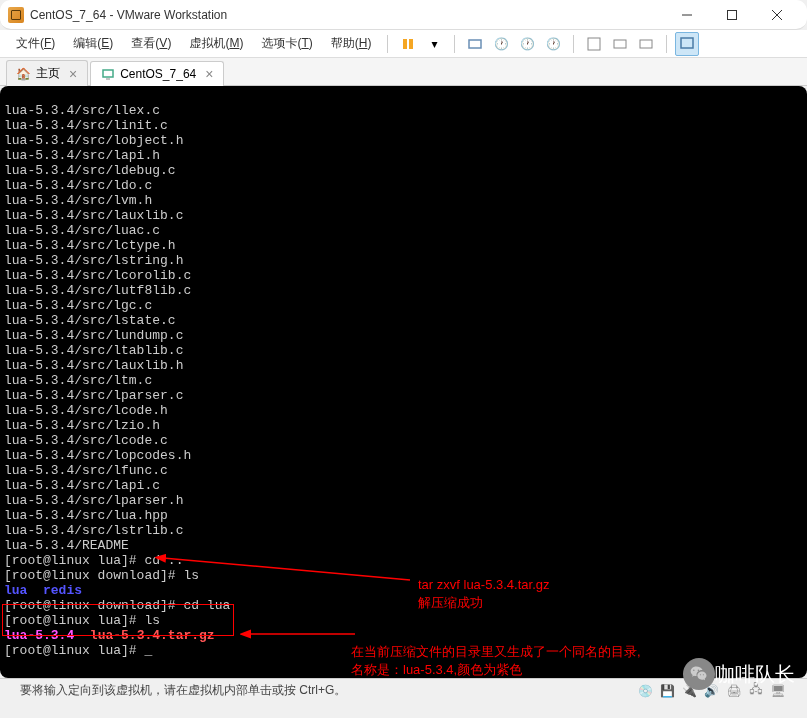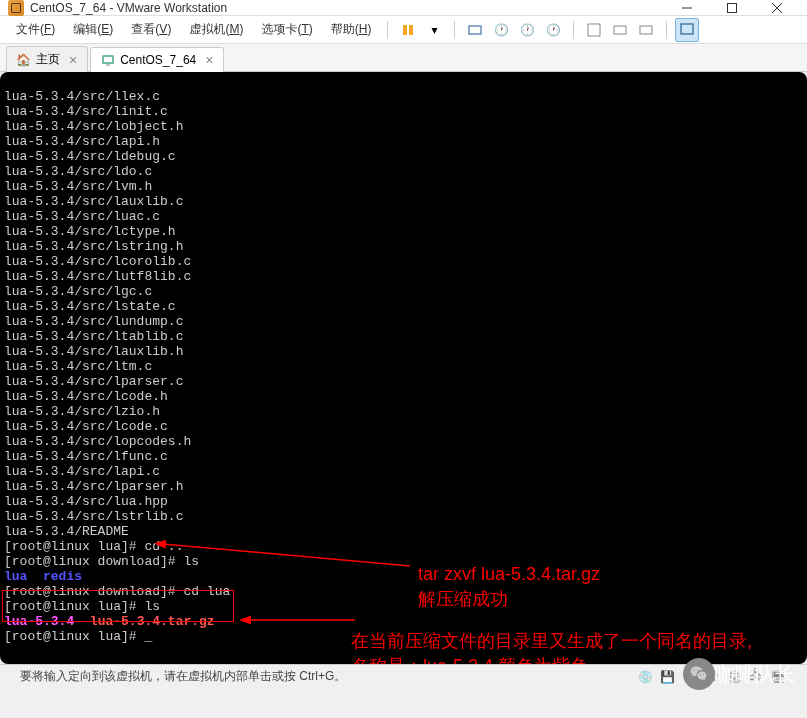--- a/index.html
+++ b/index.html
@@ -1,18 +1,18 @@
 <!DOCTYPE html>
 <html><head>
   <meta charset="utf-8">
   <style>
     * { margin: 0; padding: 0; box-sizing: border-box; }
     body { font-family: "Microsoft YaHei", Arial, sans-serif; font-size: 12px; background: #f0f0f0; width: 807px; height: 718px; overflow: hidden; position: relative; }
     
-    .titlebar { height: 16px; background: #fff; border-bottom: 1px solid #ddd; display: flex; align-items: center; padding: 0 8px; justify-content: space-between; }
+    .titlebar { height: 30px; background: #fff; border-bottom: 1px solid #ddd; display: flex; align-items: center; padding: 0 8px; justify-content: space-between; border-radius: 11px; }
     .titlebar-left { display: flex; align-items: center; gap: 6px; }
     .app-icon { width: 16px; height: 16px; background: linear-gradient(135deg, #e8a74a, #d88520); border-radius: 2px; display: flex; align-items: center; justify-content: center; }
     .app-icon::before { content: ""; width: 8px; height: 8px; border: 1.5px solid #5a3a0a; border-radius: 1px; }
     .titlebar-text { color: #333; font-size: 12px; }
     .window-controls { display: flex; gap: 0; }
     .win-btn { width: 45px; height: 28px; display: flex; align-items: center; justify-content: center; cursor: pointer; }
     
     .menubar { height: 28px; background: #fff; display: flex; align-items: center; padding: 0 8px; gap: 2px; border-bottom: 1px solid #ddd; }
     .menu-item { padding: 4px 8px; cursor: pointer; color: #333; text-align: center; }
     .menu-item u { text-decoration: underline; }
@@ -25,21 +25,21 @@
     .tab.inactive { background: #f0f0f0; }
     .tab-icon { width: 14px; height: 14px; display: inline-flex; align-items: center; justify-content: center; }
     .tab-close { color: #888; font-size: 14px; margin-left: 4px; cursor: pointer; }
     
     .terminal { background: #000; color: #ccc; font-family: "Consolas", "Courier New", monospace; font-size: 13px; line-height: 15px; padding: 2px 4px; height: 592px; overflow: hidden; white-space: pre; position: relative; border-radius: 8px; }
     .term-blue { color: #5454ff; font-weight: bold; }
     .term-magenta { color: #ff55ff; font-weight: bold; }
     .term-red { color: #ff5555; font-weight: bold; }
     .prompt { color: #ccc; }
     
-    .annotation { position: absolute; color: #ff0000; font-family: "Microsoft YaHei", Arial, sans-serif; font-size: 18px; font-weight: normal; white-space: normal; line-height: 1.4; }
+    .annotation { position: absolute; color: #ff0000; font-family: "Microsoft YaHei", Arial, sans-serif; font-size: 13px; font-weight: normal; white-space: normal; line-height: 1.4; }
     .red-box { position: absolute; border: 1px solid #ff0000; }
     
     .statusbar { height: 24px; background: #f0f0f0; border-top: 1px solid #ccc; display: flex; align-items: center; padding: 0 20px; font-size: 12px; color: #444; }
     .statusbar-right { margin-left: auto; display: flex; gap: 4px; align-items: center; }
     .status-icon { width: 18px; height: 18px; display: flex; align-items: center; justify-content: center; color: #888; }
     
     .watermark { position: absolute; right: 12px; bottom: 28px; display: flex; align-items: center; color: #fff; z-index: 50; }
     .wechat-icon { width: 32px; height: 32px; background: #888; border-radius: 50%; display: flex; align-items: center; justify-content: center; }
     
     svg.arrow { position: absolute; pointer-events: none; }

